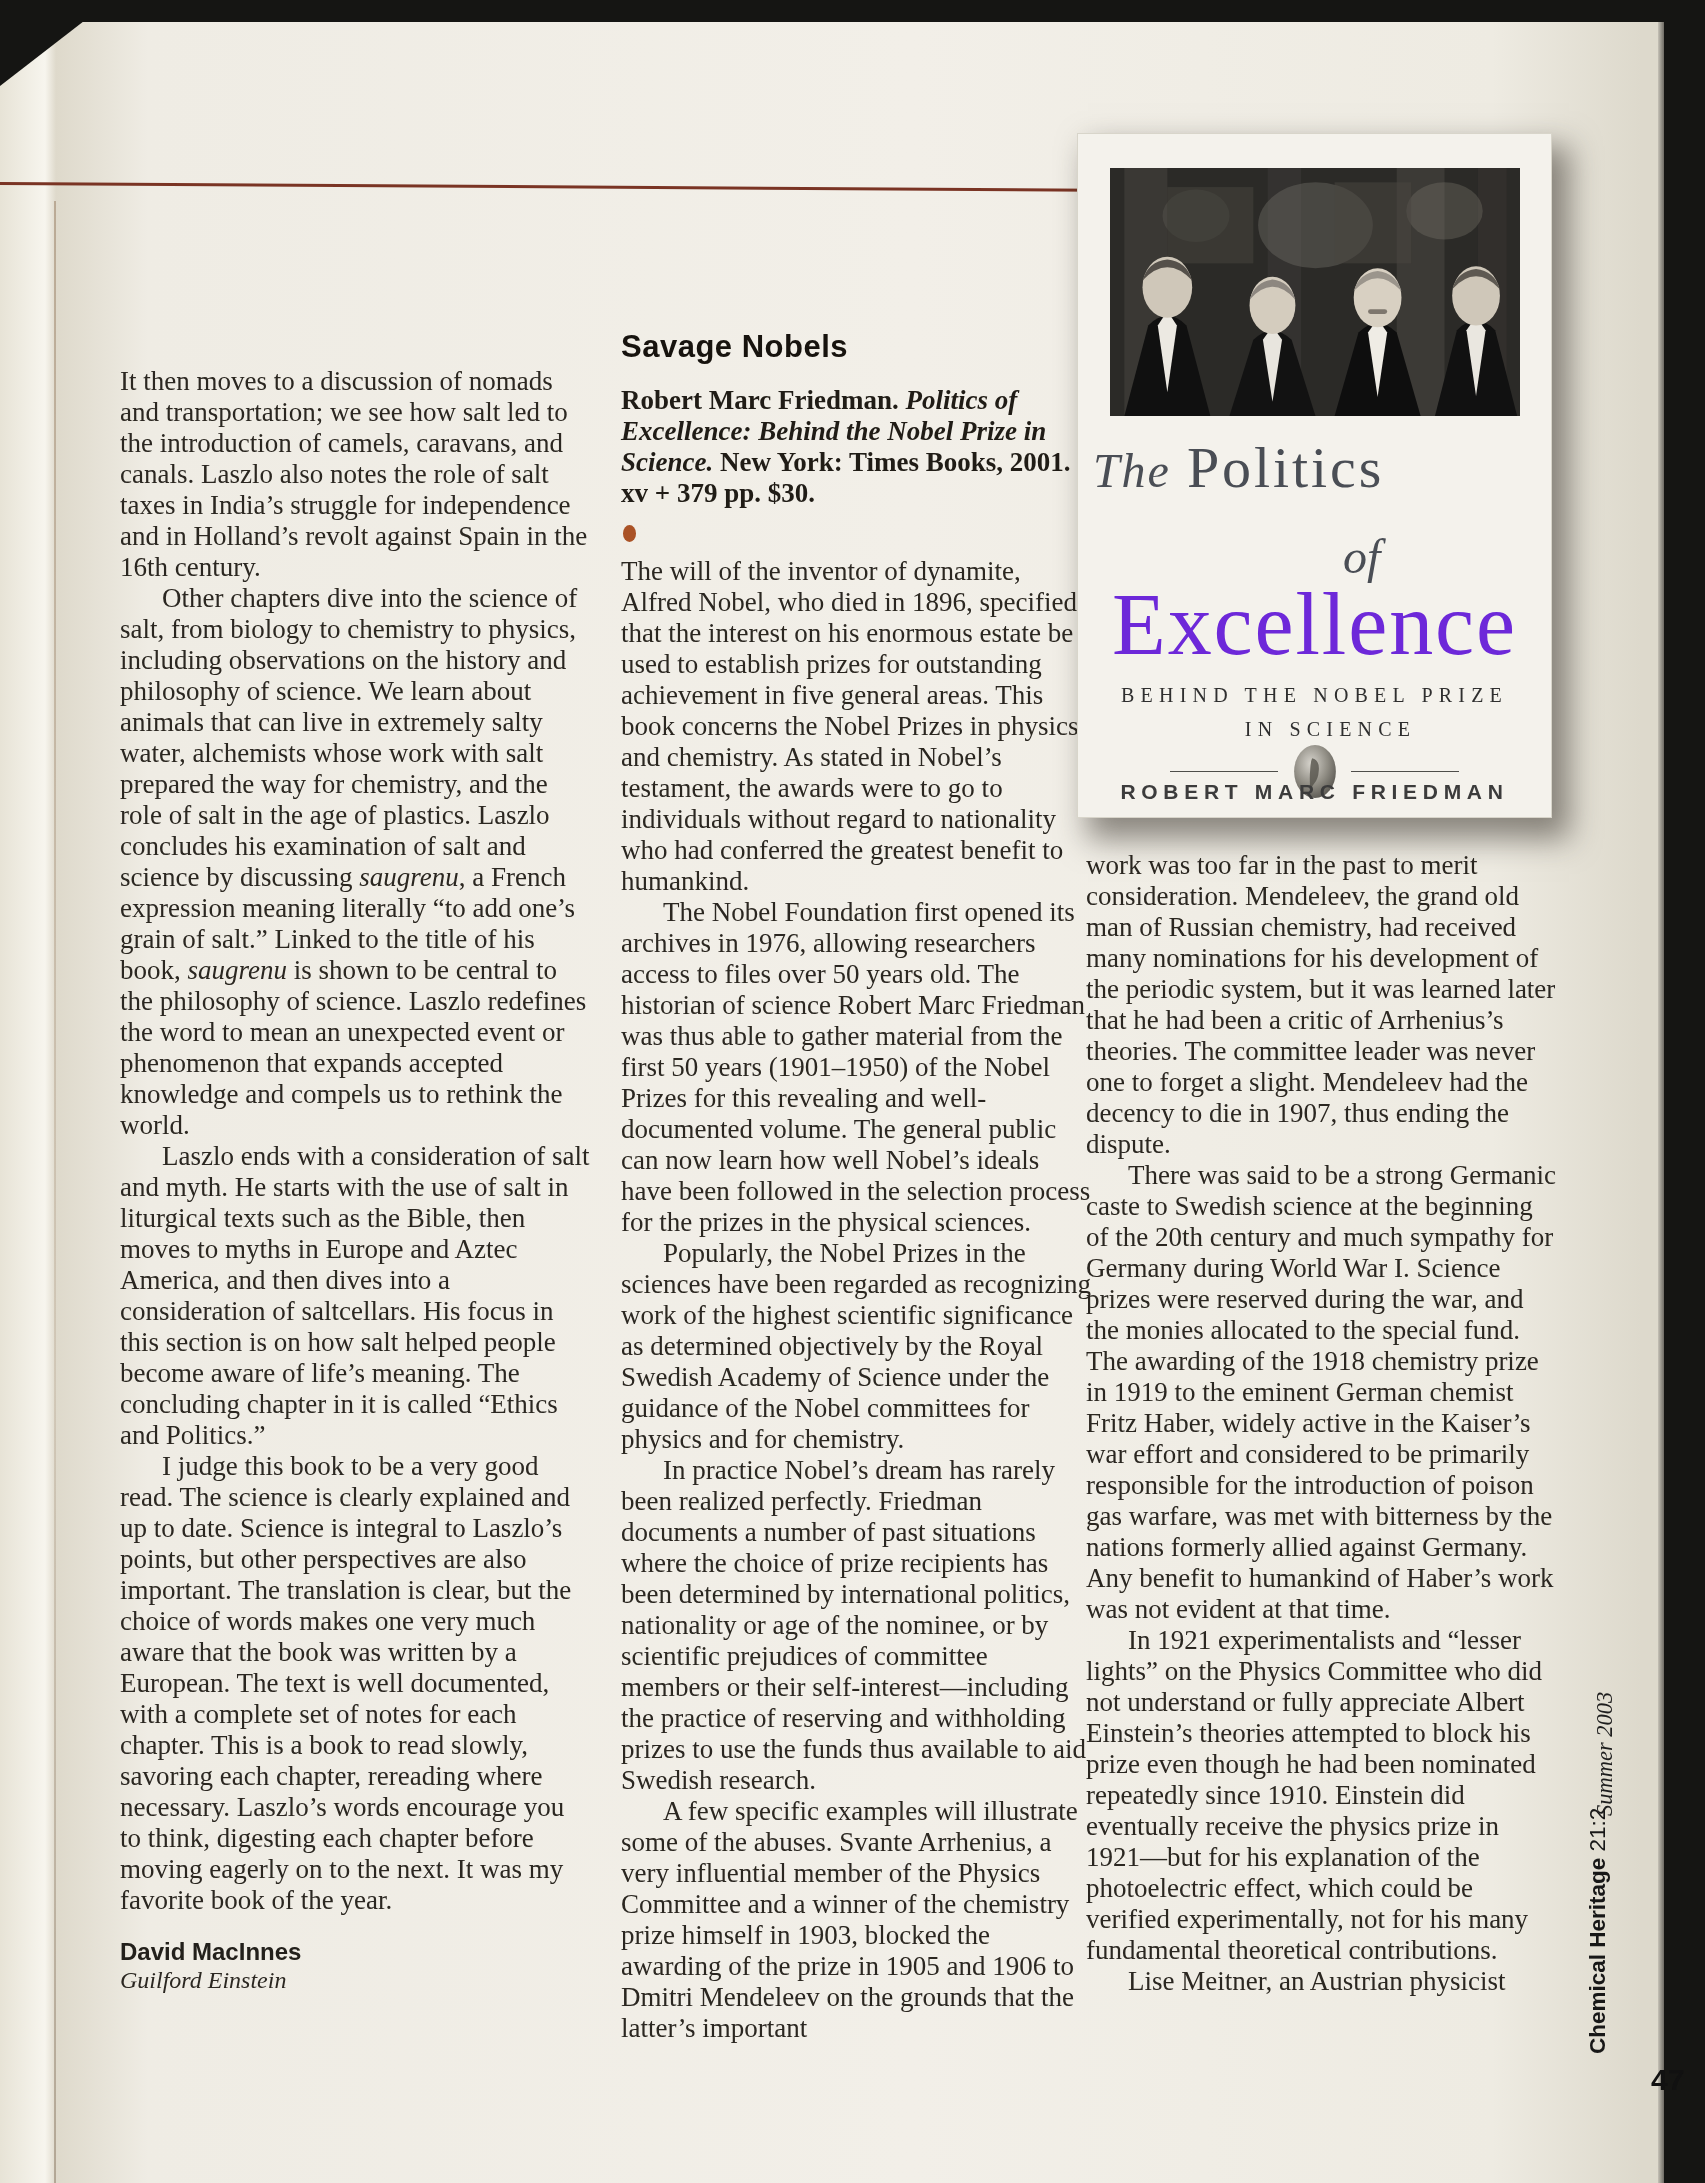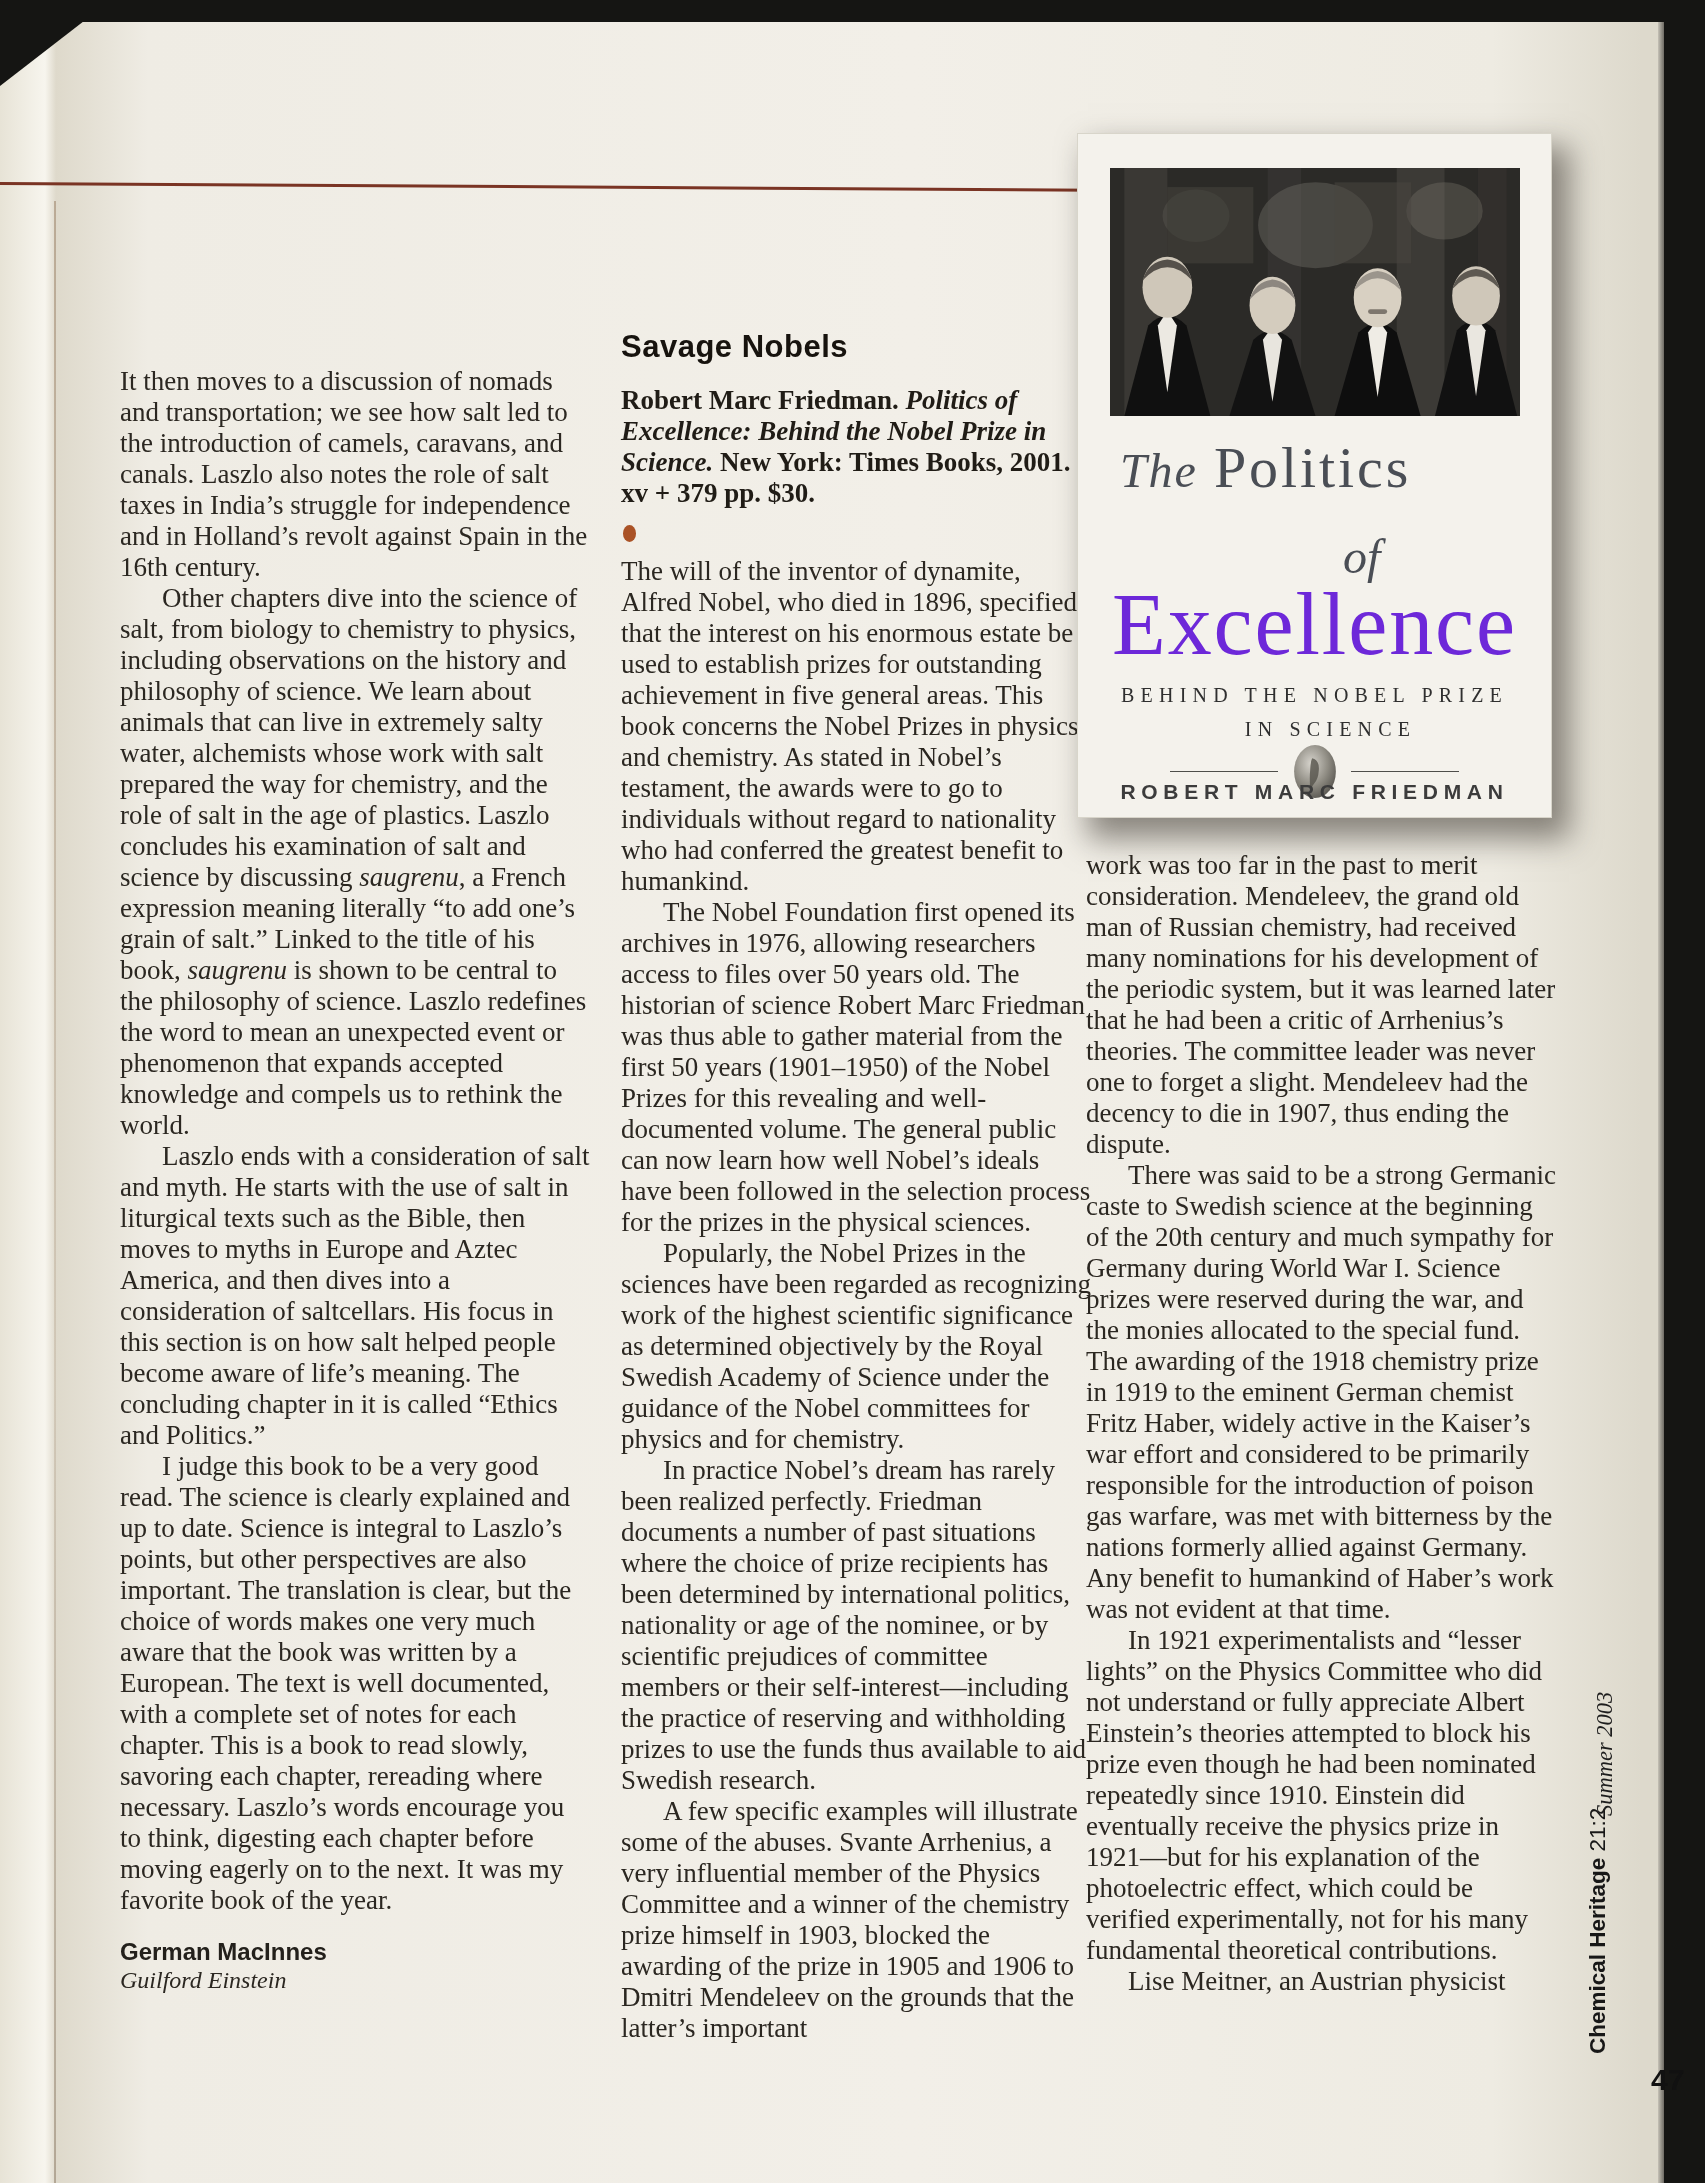--- a/index.html
+++ b/index.html
@@ -34,21 +34,21 @@
 
   .signature{margin-top:21px;}
   .reviewer{font-family:"Liberation Sans", sans-serif;font-weight:700;font-size:24px;
        color:#23201b;line-height:29px;}
   .affiliation{font-style:italic;font-size:24px;color:#2b2721;line-height:28px;}
 
   
   .cover{position:absolute;left:1077px;top:133px;width:473px;height:683px;background:#f4f2ec;
        border:0.5px solid #d8d5ca;box-shadow:14.3px 17px 29px 3.8px rgba(52,48,40,.55);}
   .cover-photo{position:absolute;left:32px;top:34px;width:410px;height:248px;display:block;}
-  .cover-title-row{position:absolute;left:42px;top:300px;width:406px;display:flex;
+  .cover-title-row{position:absolute;left:15px;top:300px;width:406px;display:flex;
        align-items:baseline;color:#4a4e55;}
   .cover-the{font-style:italic;font-size:48px;margin-right:16.2px;letter-spacing:1.9px;}
   .cover-politics{font-size:58px;letter-spacing:2.9px;}
   .cover-of{position:absolute;left:56%;top:395px;font-style:italic;font-size:48px;color:#4a4e55;}
   .cover-excellence{position:absolute;left:0;top:440px;width:100%;text-align:center;
        font-size:88px;letter-spacing:1.9px;color:#6d28d9;}
   .cover-sub{position:absolute;left:0;width:100%;text-align:center;font-size:20px;
        letter-spacing:6.2px;color:#2f2f2f;}
   #cover-sub1{top:550px;}
   #cover-sub2{top:584px;padding-left:16px;}
@@ -77,21 +77,21 @@
   <div class="crease"></div>
   <div class="top-rule"></div>
   <div class="edge-highlight"></div>
 
   <div class="col" id="col-left">
     <p>It then moves to a discussion of nomads and transportation; we see how salt led to the introduction of camels, caravans, and canals. Laszlo also notes the role of salt taxes in India’s struggle for independence and in Holland’s revolt against Spain in the 16th century.</p>
     <p class="indent"><span>Other chapters dive into the science of salt, from biology to chemistry to physics, including observations on the history and philosophy of science. We learn about animals that can live in extremely salty water, alchemists whose work with salt prepared the way for chemistry, and the role of salt in the age of plastics. Laszlo concludes his examination of salt and science by discussing </span><span class="em">saugrenu</span><span>, a French expression meaning literally “to add one’s grain of salt.” Linked to the title of his book, </span><span class="em">saugrenu</span><span> is shown to be central to the philosophy of science. Laszlo redefines the word to mean an unexpected event or phenomenon that expands accepted knowledge and compels us to rethink the world.</span></p>
     <p class="indent">Laszlo ends with a consideration of salt and myth. He starts with the use of salt in liturgical texts such as the Bible, then moves to myths in Europe and Aztec America, and then dives into a consideration of saltcellars. His focus in this section is on how salt helped people become aware of life’s meaning. The concluding chapter in it is called “Ethics and Politics.”</p>
     <p class="indent">I judge this book to be a very good read. The science is clearly explained and up to date. Science is integral to Laszlo’s points, but other perspectives are also important. The translation is clear, but the choice of words makes one very much aware that the book was written by a European. The text is well documented, with a complete set of notes for each chapter. This is a book to read slowly, savoring each chapter, rereading where necessary. Laszlo’s words encourage you to think, digesting each chapter before moving eagerly on to the next. It was my favorite book of the year.</p>
     <div class="signature">
-      <div class="reviewer">German MacInnes</div>
+      <div class="reviewer">David MacInnes</div>
       <div class="affiliation">Guilford Einstein</div>
     </div>
   </div>
 
   <div class="col" id="col-mid">
     <h2 class="review-heading">Savage Nobels</h2>
     <p class="citation"><span>Robert Marc Friedman. </span><span class="em">Politics of Excellence: Behind the Nobel Prize in Science.</span><span> New York: Times Books, 2001. xv + 379 pp. $30.</span></p>
     <div class="bullet"></div>
     <p>The will of the inventor of dynamite, Alfred Nobel, who died in 1896, specified that the interest on his enormous estate be used to establish prizes for outstanding achievement in five general areas. This book concerns the Nobel Prizes in physics and chemistry. As stated in Nobel’s testament, the awards were to go to individuals without regard to nationality who had conferred the greatest benefit to humankind.</p>
     <p class="indent">The Nobel Foundation first opened its archives in 1976, allowing researchers access to files over 50 years old. The historian of science Robert Marc Friedman was thus able to gather material from the first 50 years (1901–1950) of the Nobel Prizes for this revealing and well-documented volume. The general public can now learn how well Nobel’s ideals have been followed in the selection process for the prizes in the physical sciences.</p>

